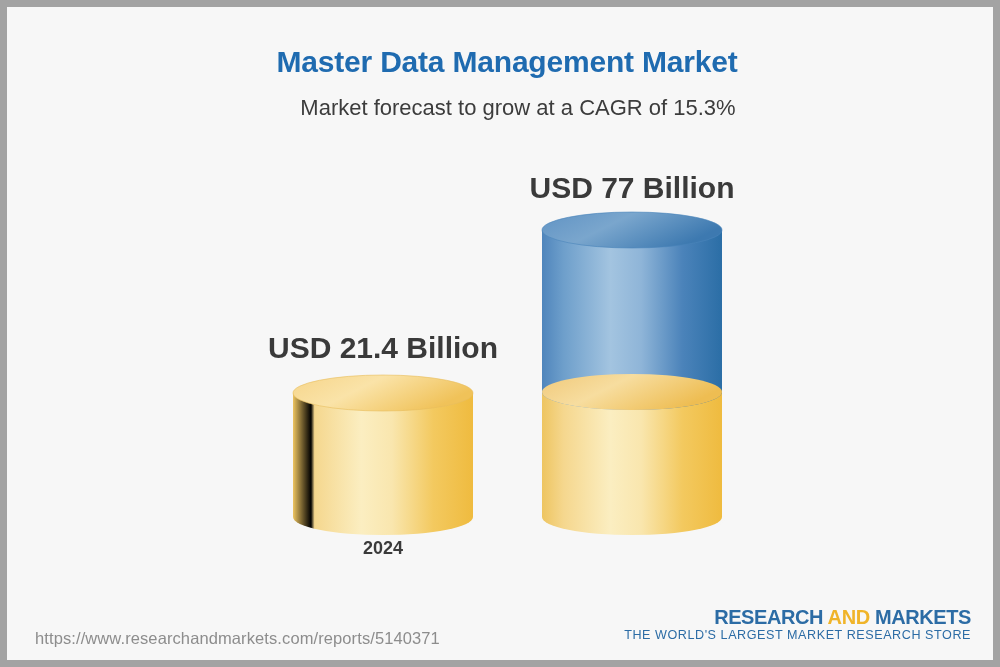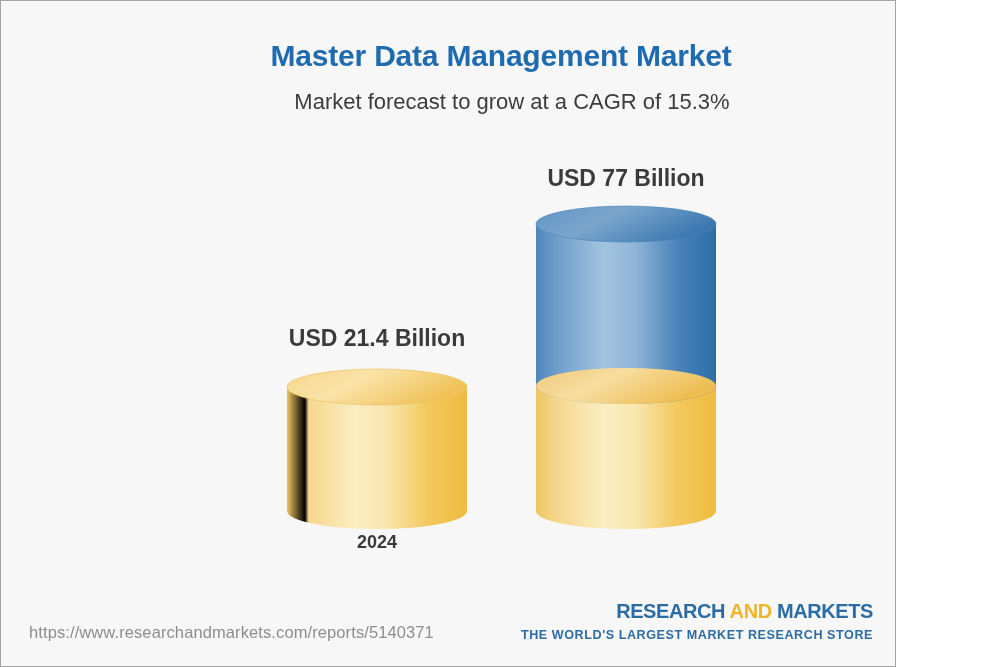--- a/index.html
+++ b/index.html
@@ -7,24 +7,24 @@
     margin: 0;
     padding: 0;
     background: #ffffff;
   }
   body {
     font-family: "Liberation Sans", sans-serif;
     -webkit-font-smoothing: antialiased;
   }
   #canvas {
     position: relative;
-    width: 896px;
+    width: 1000px;
     height: 667px;
     background: #f7f7f7;
-    border: 1px solid #a3a3a3;
+    border: 7px solid #a3a3a3;
     box-sizing: border-box;
     overflow: hidden;
   }
 
   
   .chart-title {
     position: absolute;
     top: 38px;
     left: 0;
     width: 1000px;
@@ -53,21 +53,21 @@
     width: 1000px;
     height: 600px;
   }
 
   .bar-group { position: absolute; }
 
   .value-label {
     position: absolute;
     width: 260px;
     text-align: center;
-    font-size: 23px;
+    font-size: 30px;
     font-weight: bold;
     color: #3a3a3a;
     white-space: nowrap;
   }
 
   .cat-label {
     position: absolute;
     width: 260px;
     text-align: center;
     font-size: 18px;
@@ -94,25 +94,25 @@
     font-size: 20px;
     font-weight: bold;
     letter-spacing: -0.4px;
     line-height: 1.05;
     color: #2c6ca5;
     white-space: nowrap;
   }
   .logo-main .gold { color: #f0b429; }
   .logo-tag {
     font-size: 12.6px;
-    font-weight: bold;
+    font-weight: normal;
     color: #2c6ca5;
     letter-spacing: 0.55px;
     line-height: 1.2;
-    margin-top: 6px;
+    margin-top: 0;
     white-space: nowrap;
   }
 </style>
 </head>
 <body>
 
 <div id="canvas">
 
   <div class="chart-title">Master Data Management Market</div>
   <div class="chart-subtitle">Market forecast to grow at a CAGR of 15.3%</div>

